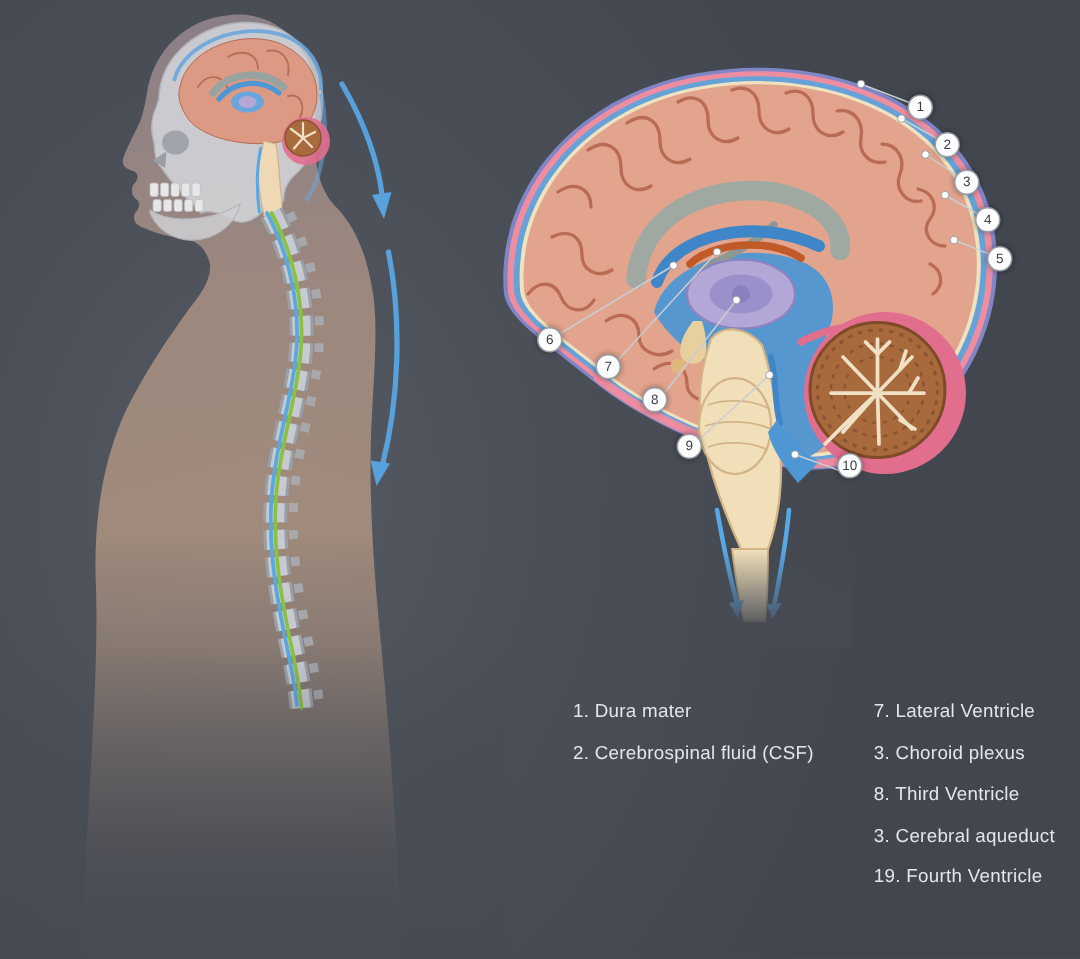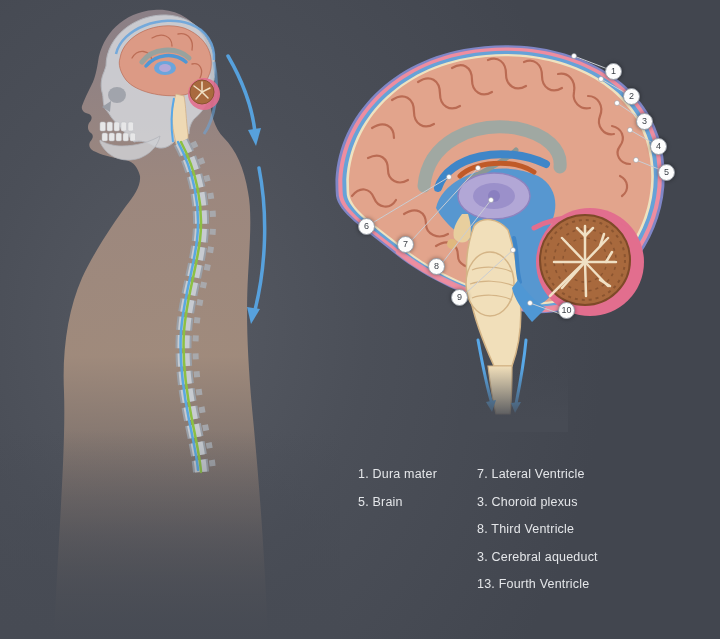--- a/index.html
+++ b/index.html
@@ -9,21 +9,21 @@
     background:radial-gradient(ellipse 430px 540px at 175px 330px,#565a63 0%,#4b4f58 45%,#474b54 70%,#42464f 100%);
   }
   .stage svg{position:absolute;left:0;top:0}
   .callout{
     position:absolute;width:17px;height:17px;border-radius:50%;
     background:#fdfdfd;border:1px solid #979da6;color:#3a3f46;
     font-size:9px;line-height:1;display:flex;align-items:center;justify-content:center;
     box-shadow:0 0 4px rgba(0,0,0,.4);z-index:3;
   }
   .legend{
-    position:absolute;left:358px;top:467px;display:flex;gap:40px;
+    position:absolute;left:382px;top:467px;display:flex;gap:40px;
     color:#e4e6e9;font-size:12.5px;z-index:3;
   }
   .legend-col{display:flex;flex-direction:column;gap:13.5px}
   .legend-item{white-space:nowrap;letter-spacing:.2px}
 </style>
 </head>
 <body>
 
 <div class="stage">
 
@@ -302,24 +302,24 @@
   <div class="callout" style="left:451px;top:289px">
       <span>9</span>
     </div>
   <div class="callout" style="left:558px;top:302px">
       <span>10</span>
     </div>
 
   <div class="legend">
     <div class="legend-col">
       <div class="legend-item">1. Dura mater</div>
-      <div class="legend-item">5. Brain</div>
+      <div class="legend-item">2. Cerebrospinal fluid (CSF)</div>
     </div>
     <div class="legend-col">
       <div class="legend-item">7. Lateral Ventricle</div>
       <div class="legend-item">3. Choroid plexus</div>
       <div class="legend-item">8. Third Ventricle</div>
       <div class="legend-item">3. Cerebral aqueduct</div>
-      <div class="legend-item">13. Fourth Ventricle</div>
+      <div class="legend-item">19. Fourth Ventricle</div>
     </div>
   </div>
 
 </div>
 
 </body></html>

